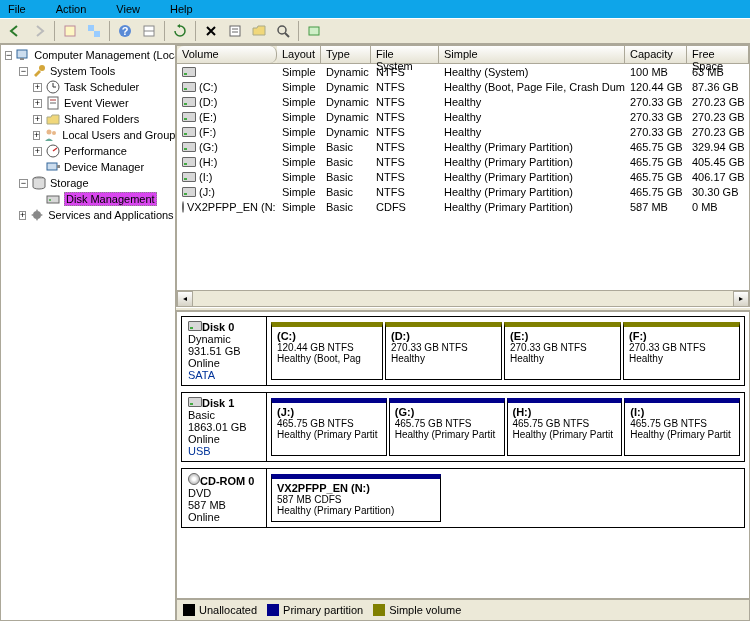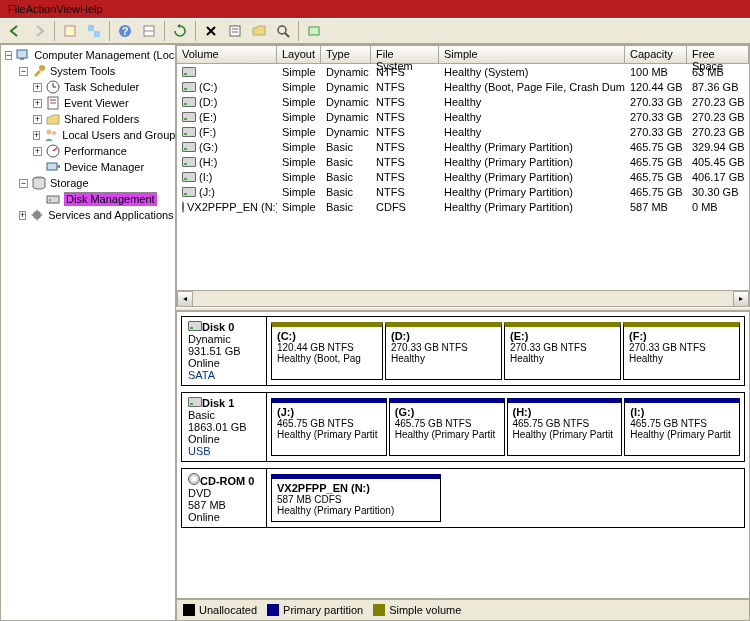--- a/index.html
+++ b/index.html
@@ -1,18 +1,18 @@
 <!DOCTYPE html>
 <html><head>
 <meta charset="utf-8">
 <style>
 * { box-sizing: border-box; margin: 0; padding: 0; font-family: Tahoma, sans-serif; font-size: 11px; }
 body { background: #ece9d8; width: 750px; height: 621px; overflow: hidden; user-select: none; }
 
-.menubar { display: flex; gap: 0; padding: 3px 8px; background: #b91c1c; }
+.menubar { display: flex; gap: 30px; padding: 3px 8px; background: #0ea5e9; }
 .menubar span { cursor: default; }
 
 .toolbar { display: flex; align-items: center; padding: 2px 4px; gap: 2px; border-top: 1px solid #fff; border-bottom: 1px solid #aca899; background: #ece9d8; height: 26px; }
 .tb-btn { width: 22px; height: 22px; display: flex; align-items: center; justify-content: center; border: 1px solid transparent; }
 .tb-sep { width: 1px; height: 20px; background: #aca899; margin: 0 2px; }
 
 .main-split { display: flex; height: 577px; }
 
 .tree-pane { width: 180px; background: #fff; border: 1px solid #aca899; overflow: hidden; padding: 2px 0; }
 .tree-row { display: flex; align-items: center; height: 16px; white-space: nowrap; padding-right: 4px; }
@@ -26,21 +26,21 @@
 
 .vol-list { background: #fff; border: 1px solid #aca899; display: flex; flex-direction: column; }
 .vol-header { display: flex; background: #ece9d8; border-bottom: 1px solid #aca899; height: 18px; }
 .vol-header .col { border-right: 1px solid #aca899; padding: 2px 5px; background: linear-gradient(#fefefe,#e6e3d4); }
 .vol-body { flex: 1; overflow: hidden; }
 .vol-row { display: flex; height: 15px; align-items: center; }
 .vol-row .cell { padding: 0 5px; white-space: nowrap; overflow: hidden; }
 .vol-row .cell.first { display: flex; align-items: center; gap: 3px; }
 .vol-row.selected .cell.first .nm { background: #316ac5; color: #fff; padding: 0 2px; }
 
-.col-vol { width: 100px; } .col-layout { width: 44px; } .col-type { width: 50px; }
+.col-vol { width: 100px; border-radius: 7px; } .col-layout { width: 44px; } .col-type { width: 50px; }
 .col-fs { width: 68px; } .col-status { width: 186px; } .col-cap { width: 62px; } .col-free { width: 62px; }
 
 .hsplit { height: 4px; background: #ece9d8; cursor: ns-resize; border-top:1px solid #fff; border-bottom:1px solid #aca899; }
 .scroll-h { height: 16px; background: #ece9d8; display:flex; align-items:center; border-top:1px solid #aca899;}
 .scroll-h .sb-btn { width:16px; height:16px; background:linear-gradient(#fefefe,#d6d3c6); border:1px solid #aca899; display:flex;align-items:center;justify-content:center;font-size:8px;}
 .scroll-h .sb-track { flex:1; background:#f0ede0; }
 
 .disk-map { flex: 1; background: #fff; border: 1px solid #aca899; overflow-y: auto; padding: 4px; }
 .disk-block { display: flex; border: 1px solid #000; margin-bottom: 6px; }
 .disk-info { width: 85px; padding: 4px 6px; border-right: 1px solid #000; }

